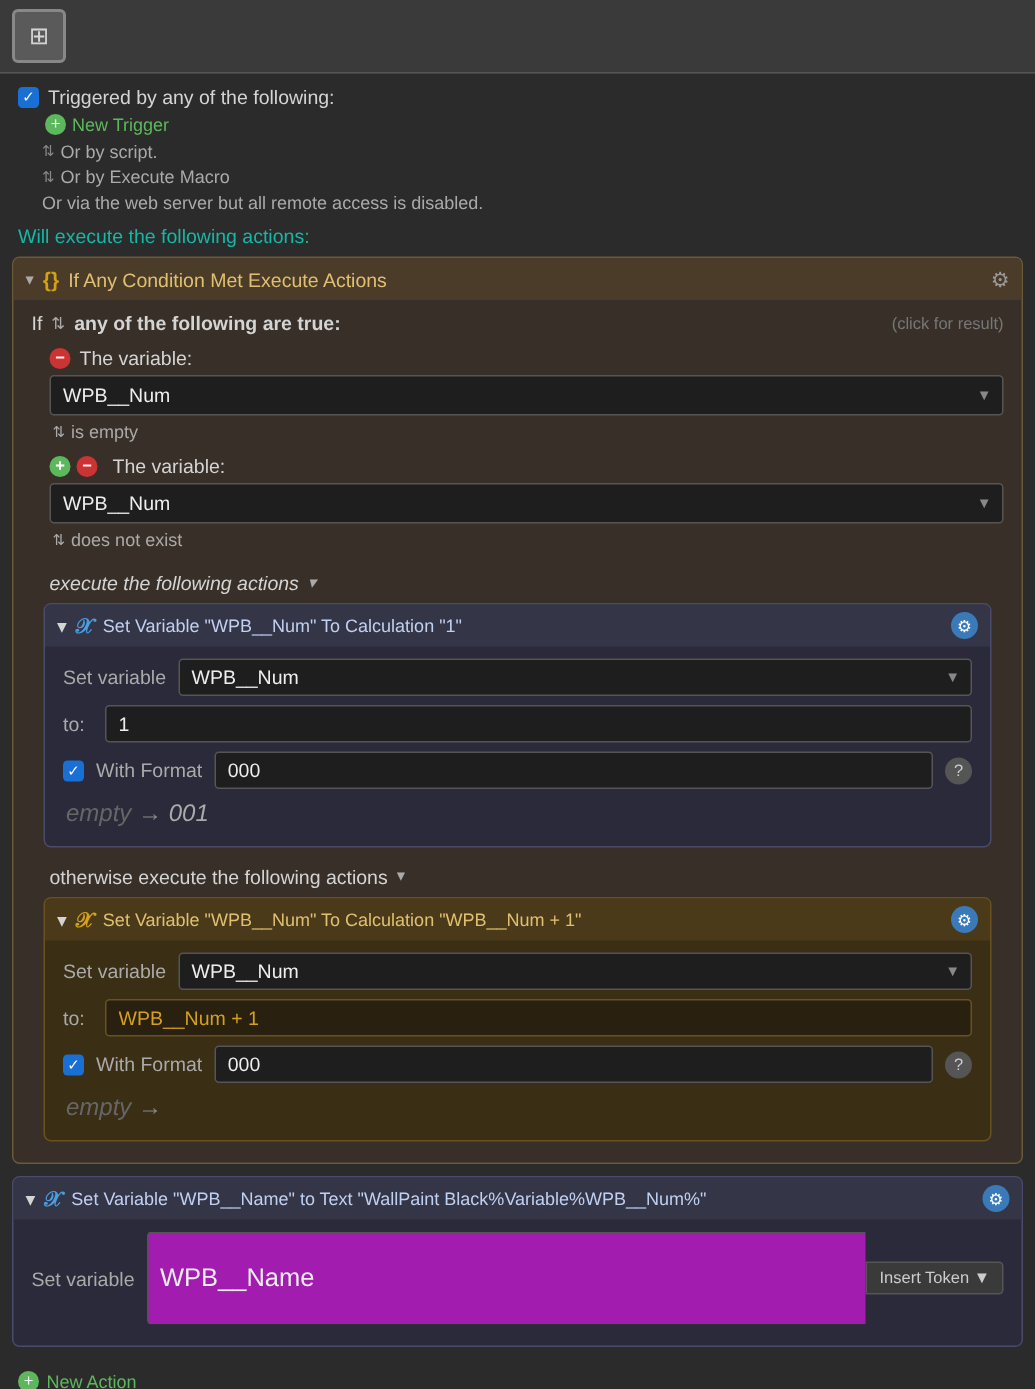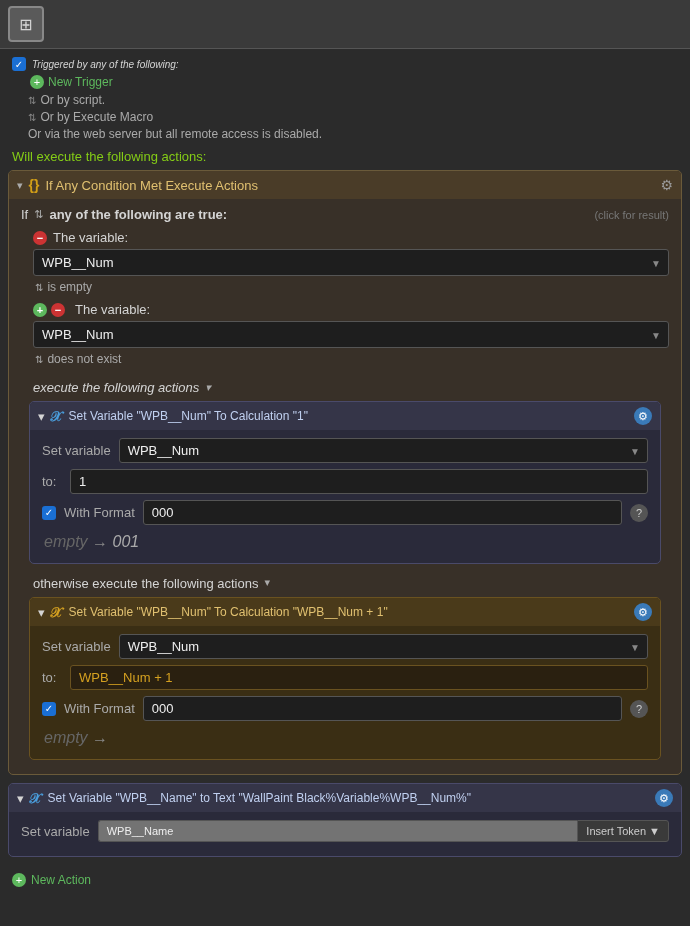--- a/index.html
+++ b/index.html
@@ -58,23 +58,22 @@
       background: #1a6fd4;
       border-radius: 3px;
       display: inline-flex;
       align-items: center;
       justify-content: center;
       color: white;
       font-size: 10px;
       flex-shrink: 0;
     }
     .trigger-main-label {
-      font-size: 10px;
+      font-size: 13px;
       color: #d4d4d4;
-      font-style: italic;
     }
     .new-trigger-btn {
       display: flex;
       align-items: center;
       gap: 4px;
       margin-left: 18px;
       margin-bottom: 4px;
       color: #5db85d;
       font-size: 12px;
       cursor: pointer;
@@ -105,21 +104,21 @@
       color: #888;
     }
     .web-server-text {
       margin-left: 16px;
       font-size: 12px;
       color: #aaa;
       margin-bottom: 4px;
     }
     .will-execute-text {
       font-size: 13px;
-      color: #84cc16;
+      color: #14b8a6;
       margin-bottom: 6px;
       padding: 0 12px;
     }
 
     
     .action-card {
       margin: 0 8px 8px 8px;
       background: #383028;
       border: 1px solid #6a5a3a;
       border-radius: 5px;
@@ -491,27 +490,27 @@
       cursor: pointer;
     }
 
     
     .select-token-row {
       display: flex;
       align-items: center;
     }
     .select-token-row .field-select-part {
       flex: 1;
-      background: #737373;
+      background: #a21caf;
       border: 1px solid #555;
       border-right: none;
       border-radius: 3px 0 0 3px;
       color: #eee;
-      padding: 4px 8px;
-      font-size: 11px;
+      padding: 20px 8px;
+      font-size: 17px;
     }
     .select-token-row .token-part {
       background: #3a3a3a;
       border: 1px solid #555;
       border-radius: 0 3px 3px 0;
       color: #ccc;
       padding: 4px 8px;
       font-size: 11px;
       cursor: pointer;
       white-space: nowrap;

